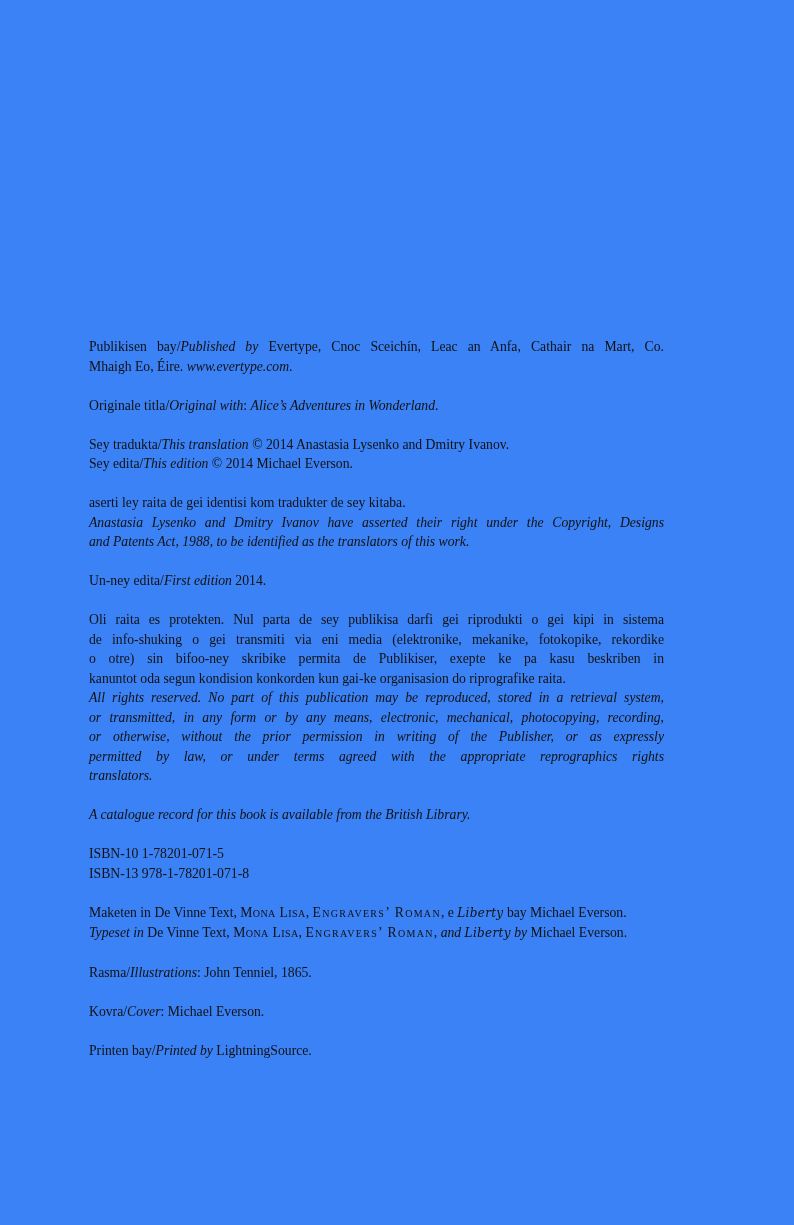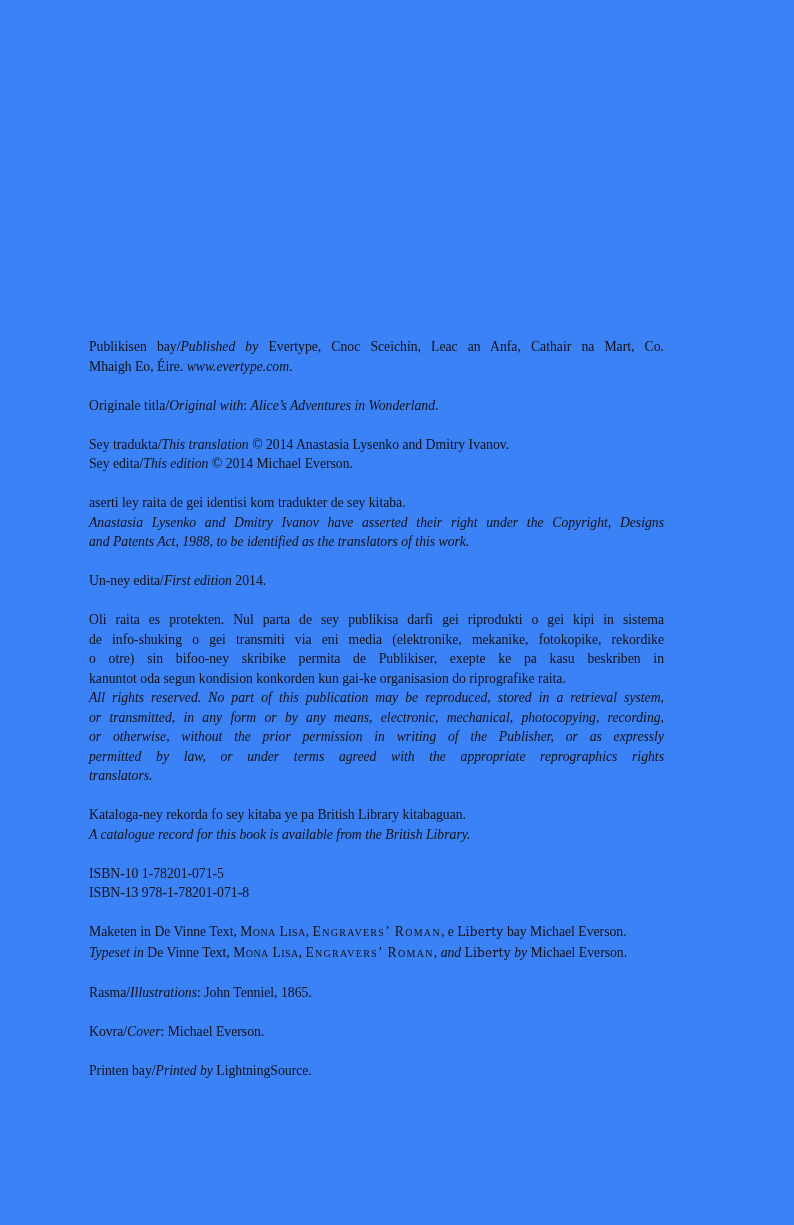--- a/index.html
+++ b/index.html
@@ -47,20 +47,21 @@
     letter-spacing: 0.4px;
   }
   
   .s-eng {
     font-variant: small-caps;
     letter-spacing: 1.3px;
   }
   
   .s-lib {
     font-family: "DejaVu Serif", serif;
+    font-style: italic;
     font-size: 0.88em;
     letter-spacing: 0.3px;
     margin-top: 29px;
   }
 </style>
 </head>
 <body>
 
 <div class="page">
   <div class="textblock">
@@ -88,21 +89,20 @@
         <div class="line jl"><span class="s-r">de info-shuking o gei transmiti via eni media (elektronike, mekanike, fotokopike, rekordike</span></div>
         <div class="line jl"><span class="s-r">o otre) sin bifoo-ney skribike permita de Publikiser, exepte ke pa kasu beskriben in</span></div>
         <div class="line ll"><span class="s-r">kanuntot oda segun kondision konkorden kun gai-ke organisasion do riprografike raita.</span></div>
         <div class="line jl"><span class="s-i">All rights reserved. No part of this publication may be reproduced, stored in a retrieval system,</span></div>
         <div class="line jl"><span class="s-i">or transmitted, in any form or by any means, electronic, mechanical, photocopying, recording,</span></div>
         <div class="line jl"><span class="s-i">or otherwise, without the prior permission in writing of the Publisher, or as expressly</span></div>
         <div class="line jl"><span class="s-i">permitted by law, or under terms agreed with the appropriate reprographics rights</span></div>
         <div class="line ll"><span class="s-i">translators.</span></div>
       </div>
       <div class="para">
-        <div class="line ll"><span class="s-r">Kataloga-ney rekorda fo sey kitaba ye pa British Library kitabaguan.</span></div>
         <div class="line ll"><span class="s-i">A catalogue record for this book is available from the British Library.</span></div>
       </div>
       <div class="para">
         <div class="line ll"><span class="s-r">ISBN-10 1-78201-071-5</span></div>
         <div class="line ll"><span class="s-r">ISBN-13 978-1-78201-071-8</span></div>
       </div>
       <div class="para">
         <div class="line ll"><span class="s-r">Maketen in De Vinne Text, </span><span class="s-mona">Mona Lisa</span><span class="s-r">, </span><span class="s-eng">Engravers’ Roman</span><span class="s-r">, e </span><span class="s-lib">Liberty</span><span class="s-r"> bay Michael Everson.</span></div>
         <div class="line ll"><span class="s-i">Typeset in</span><span class="s-r"> De Vinne Text, </span><span class="s-mona">Mona Lisa</span><span class="s-r">, </span><span class="s-eng">Engravers’ Roman</span><span class="s-r">, </span><span class="s-i">and</span><span class="s-r"> </span><span class="s-lib">Liberty</span><span class="s-r"> </span><span class="s-i">by</span><span class="s-r"> Michael Everson.</span></div>
       </div>

